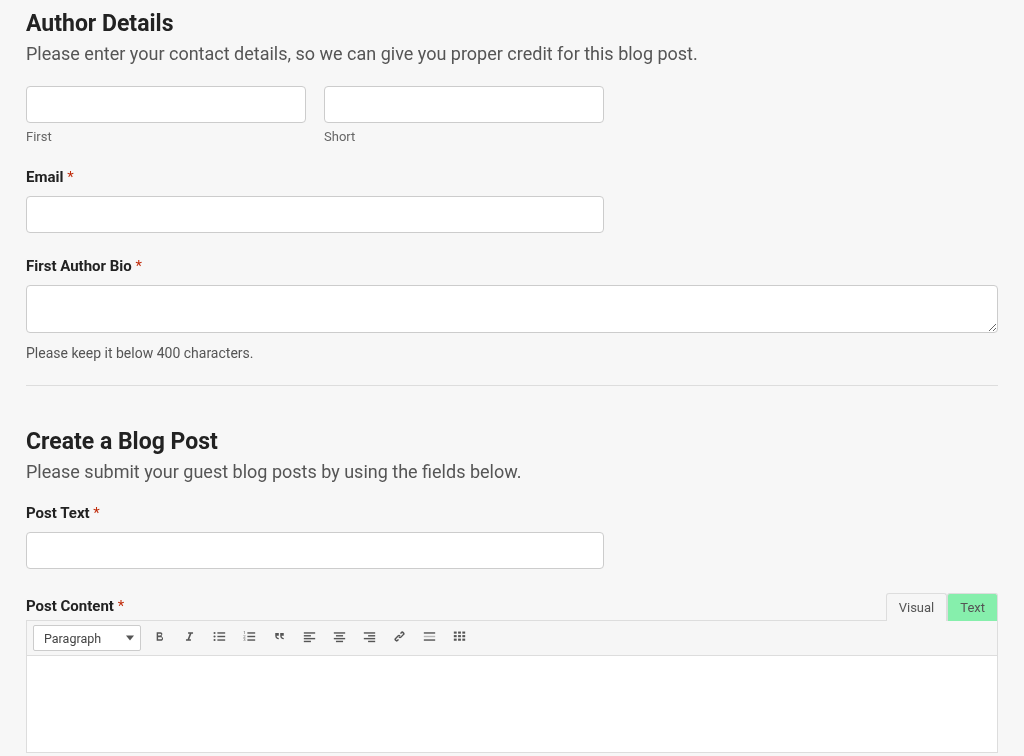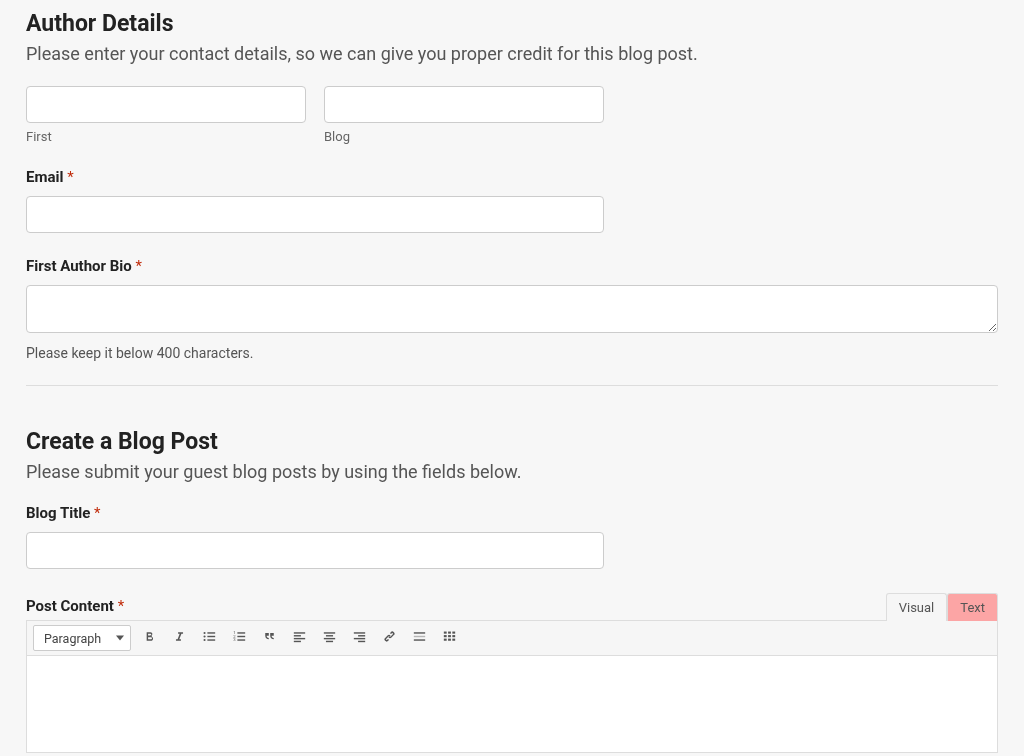--- a/index.html
+++ b/index.html
@@ -95,21 +95,21 @@
   .editor-tabs {
     display: flex;
   }
   .editor-tab {
     font-size: 13px;
     color: #555;
     padding: 6px 12px;
     border: 1px solid #ddd;
     border-bottom: none;
     border-radius: 3px 3px 0 0;
-    background: #fca5a5;
+    background: #86efac;
     cursor: pointer;
   }
   .editor-tab.active {
     background: #f6f6f6;
     border-color: #ddd;
   }
   .editor-wrapper {
     border: 1px solid #ddd;
     border-radius: 0;
     background: #fff;
@@ -118,21 +118,21 @@
   .editor-toolbar {
     display: flex;
     align-items: center;
     gap: 6px;
     padding: 4px 6px;
     background: #f6f6f6;
     border-bottom: 1px solid #ddd;
   }
   .format-select {
     position: relative;
-    width: 98px;
+    width: 108px;
     height: 26px;
     border: 1px solid #ccc;
     background: #fff;
     font-size: 12.5px;
     color: #444;
     display: flex;
     align-items: center;
     padding: 0 22px 0 10px;
     border-radius: 2px;
     cursor: pointer;
@@ -175,21 +175,21 @@
 <p class="section-desc">Please enter your contact details, so we can give you proper credit for this blog post.</p>
 
 <div class="field-block">
   <div class="name-row">
     <div class="name-col">
       <input type="text" class="text-input" style="">
       <div class="sub-label">First</div>
     </div>
     <div class="name-col">
       <input type="text" class="text-input" style="">
-      <div class="sub-label">Blog</div>
+      <div class="sub-label">Short</div>
     </div>
   </div>
 </div>
 
 <div class="field-block">
   <label class="field-label">
     <span>Email</span>
     <span class="req">*</span>
   </label>
   <input type="text" class="text-input email-input" style="">
@@ -204,21 +204,21 @@
   <div class="helper-text">Please keep it below 400 characters.</div>
 </div>
 
 <hr class="divider">
 
 <h2 class="section-title">Create a Blog Post</h2>
 <p class="section-desc">Please submit your guest blog posts by using the fields below.</p>
 
 <div class="field-block">
   <label class="field-label">
-    <span>Blog Title</span>
+    <span>Post Text</span>
     <span class="req">*</span>
   </label>
   <input type="text" class="text-input title-input" style="">
 </div>
 
 <div class="field-block" style="margin-bottom:0;">
   <div class="content-label-row">
     <label class="field-label" style="margin-bottom:6px;">
       <span>Post Content</span>
       <span class="req">*</span>

